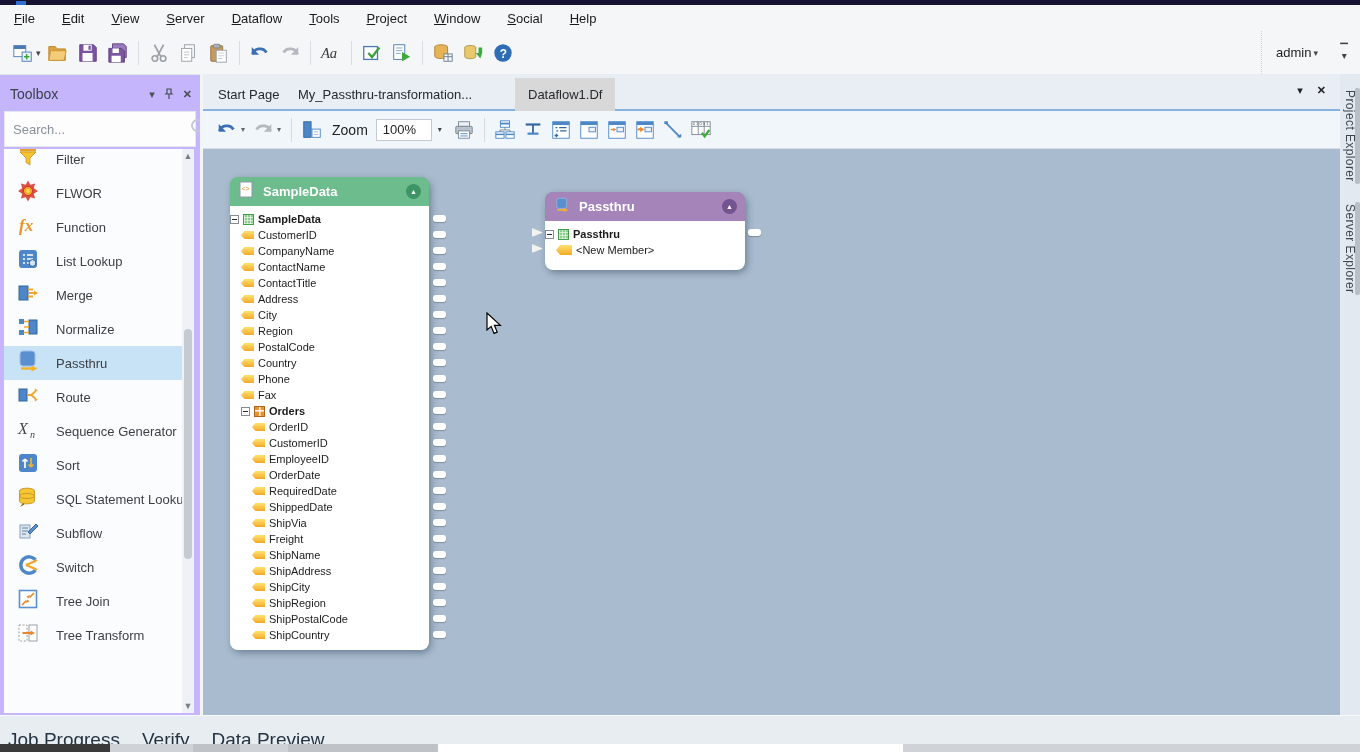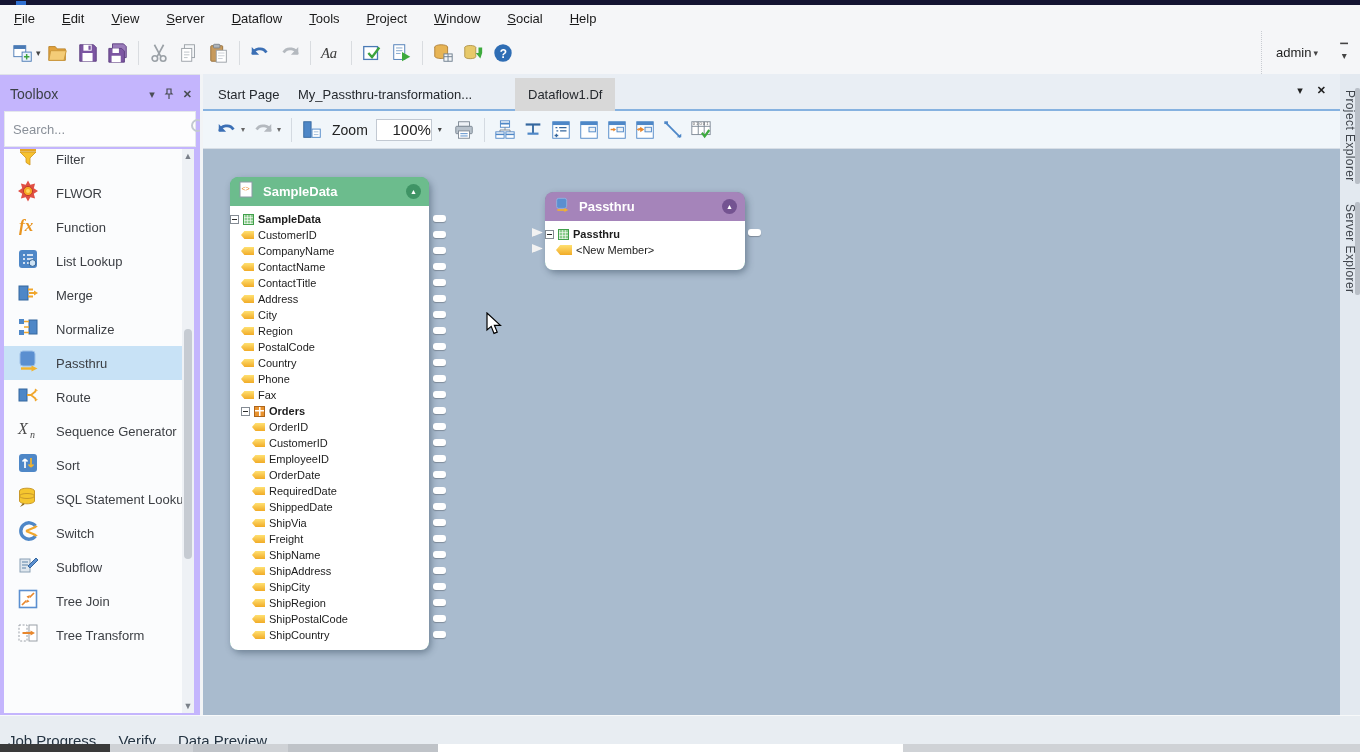--- a/index.html
+++ b/index.html
@@ -54,21 +54,21 @@
   #tabstrip-btns { position:absolute; right:14px; top:10px; display:flex; gap:14px; font-size:11px; color:#222; z-index:3; }
 
   #dftoolbar { position:absolute; left:0; top:37px; width:1137px; height:38px; background:#f1f6fa; border-bottom:1px solid #d7dee6;
                display:flex; align-items:center; padding-left:10px; }
   .df-btn { height:28px; display:flex; align-items:center; justify-content:center; padding:0 3px; }
   .df-btn svg { width:22px; height:22px; }
   .df-caret { font-size:8px; color:#666; margin:0 4px 0 0; }
   .df-sep { width:1px; height:24px; background:#d4dae1; margin:0 6px; }
   #zoom-label { font-size:14px; color:#222; margin:0 8px 0 6px; }
   #zoom-combo { width:56px; height:22px; background:#fff; border:1px solid #c2c9d2; display:flex; align-items:center;
-                font-size:15px; color:#222; padding-left:6px;justify-content:flex-end; }
+                font-size:13px; color:#222; padding-left:6px; }
   #zoom-caret { font-size:8px; color:#444; margin:0 8px 0 6px; }
 
   #canvas { position:absolute; left:0; top:75px; width:1137px; height:566px; background:#a9bbce; overflow:hidden; }
 
   
   .node { position:absolute; border-radius:9px; box-shadow:2px 3px 7px rgba(40,60,80,.45); background:#22c55e; }
   .node-header { height:29px; border-radius:8px 8px 0 0; display:flex; align-items:center; padding:0 8px 0 9px; gap:9px; }
   .node-title { flex:1; color:#fff; font-weight:bold; font-size:13px; }
   .collapse-btn { width:15px; height:15px; border-radius:50%; display:flex; align-items:center; justify-content:center;
                   color:#fff; font-size:7px; }
@@ -97,21 +97,21 @@
 
   
   #rail { position:absolute; left:1340px; top:74px; width:20px; height:641px; background:#e3e9f0; }
   .rail-tab { position:relative; margin-top:10px; padding:6px 0; display:flex; justify-content:center; }
   .rail-tab .txt { writing-mode:vertical-rl; font-size:12px; color:#3f444b; letter-spacing:.4px; }
   .rail-tab::after { content:""; position:absolute; right:0px; top:4px; bottom:4px; width:5px; background:#b9bfc7; border-radius:2px; }
 
   
   #statusbar { position:absolute; left:0; top:715px; width:1360px; height:29px; background:#e8edf2;
                display:flex; align-items:center; gap:22px; padding-left:8px; border-top:1px solid #f7f9fa; }
-  .status-item { font-size:15px; color:#253442;margin-top:20px; }
+  .status-item { font-size:19px; color:#253442;margin-top:20px; }
 
   #bottomstrip { position:absolute; left:0; top:744px; width:1360px; height:8px; background:#cfd2d6; }
   #bottomstrip .seg { position:absolute; top:0; height:8px; }
 
   
   #cursor { position:absolute; left:283px; top:163px; width:17px; height:24px; z-index:50; }
 </style>
 </head>
 <body>
 
@@ -527,29 +527,29 @@
         <span class="lbl">Sort</span>
       </div>
       <div class="tbx-item">
         <span><svg class="tbx-ic">
             <use href="#ic-sql-statement-lookup"></use>
           </svg></span>
         <span class="lbl">SQL Statement Lookup</span>
       </div>
       <div class="tbx-item">
         <span><svg class="tbx-ic">
+            <use href="#ic-subflow"></use>
+          </svg></span>
+        <span class="lbl">Subflow</span>
+      </div>
+      <div class="tbx-item">
+        <span><svg class="tbx-ic">
             <use href="#ic-switch"></use>
           </svg></span>
         <span class="lbl">Switch</span>
-      </div>
-      <div class="tbx-item">
-        <span><svg class="tbx-ic">
-            <use href="#ic-subflow"></use>
-          </svg></span>
-        <span class="lbl">Subflow</span>
       </div>
       <div class="tbx-item">
         <span><svg class="tbx-ic">
             <use href="#ic-tree-join"></use>
           </svg></span>
         <span class="lbl">Tree Join</span>
       </div>
       <div class="tbx-item">
         <span><svg class="tbx-ic">
             <use href="#ic-tree-transform"></use>

